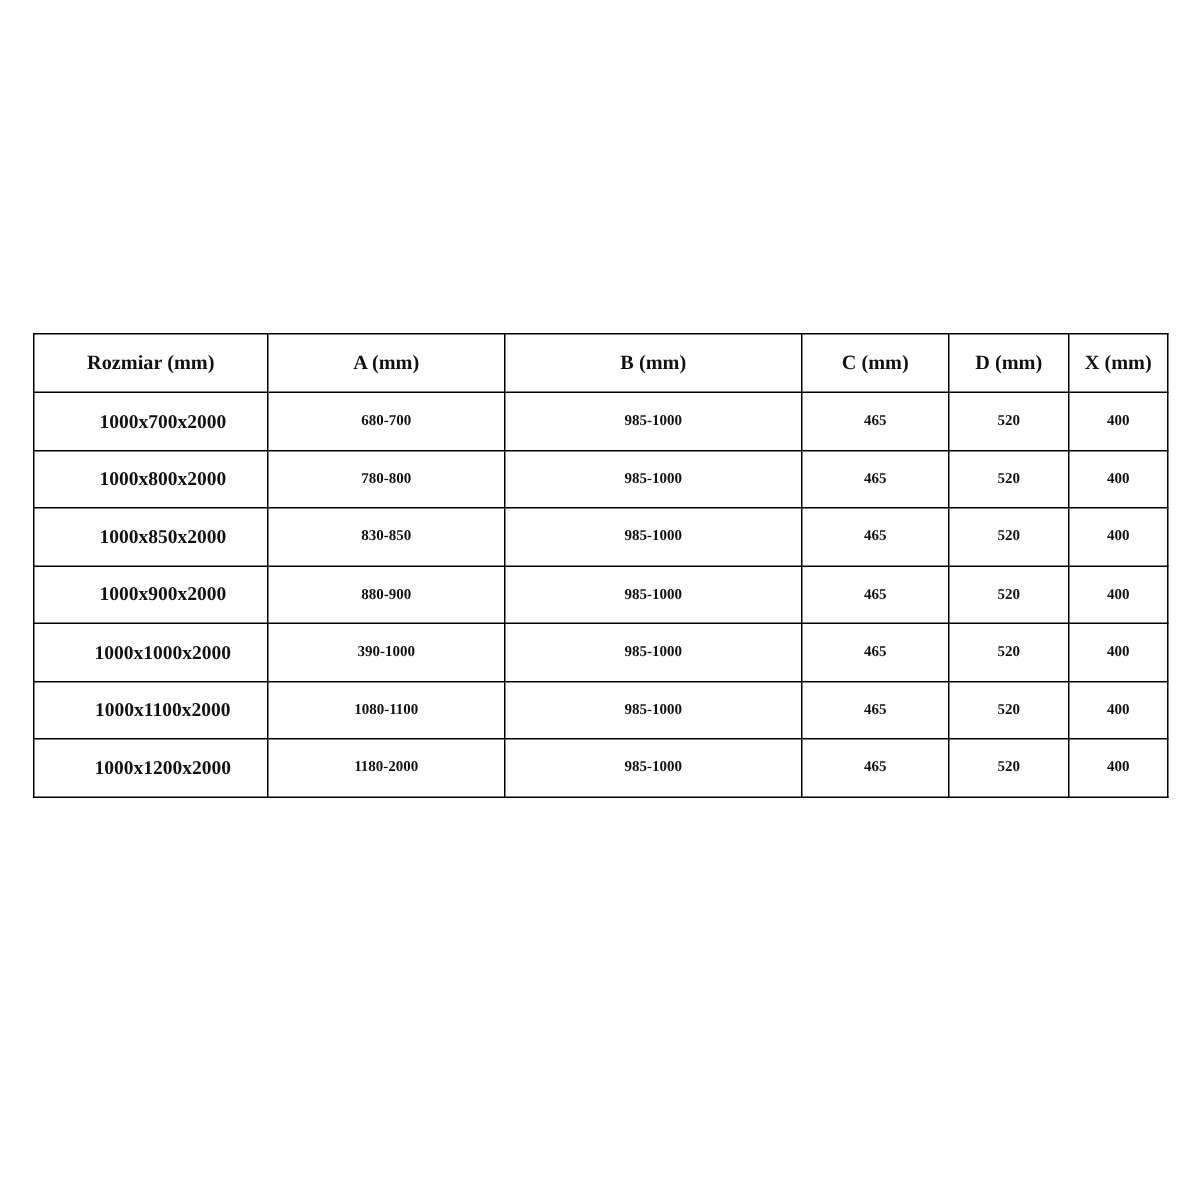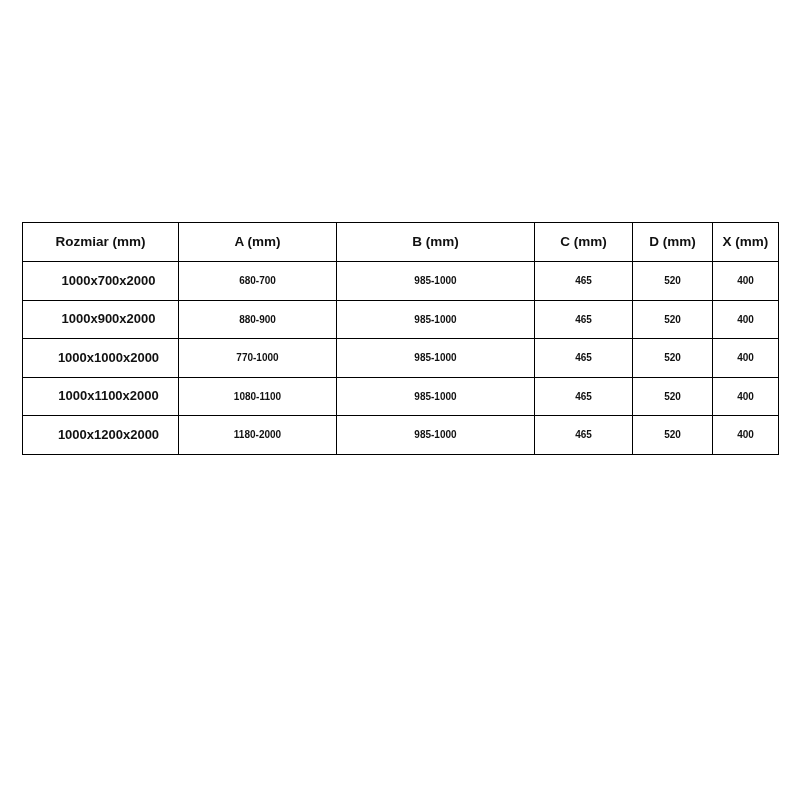--- a/index.html
+++ b/index.html
@@ -11,20 +11,21 @@
     height: 800px;
     background: #ffffff;
     font-family: "Liberation Sans", sans-serif;
     color: #000000;
     overflow: hidden;
   }
   .page {
     position: relative;
     width: 800px;
     height: 668px;
+    font-family: Liberation Serif, serif;
   }
   .table-wrap {
     position: absolute;
     left: 22px;
     top: 222px;
     width: 756px;
   }
   table.size-table {
     border-collapse: collapse;
     width: 756px;
@@ -88,30 +89,46 @@
       <tbody>
         <tr>
           <td class="first-col">1000x700x2000</td>
           <td>680-700</td>
           <td>985-1000</td>
           <td>465</td>
           <td>520</td>
           <td>400</td>
         </tr>
         <tr>
+          <td class="first-col">1000x800x2000</td>
+          <td>780-800</td>
+          <td>985-1000</td>
+          <td>465</td>
+          <td>520</td>
+          <td>400</td>
+        </tr>
+        <tr>
+          <td class="first-col">1000x850x2000</td>
+          <td>830-850</td>
+          <td>985-1000</td>
+          <td>465</td>
+          <td>520</td>
+          <td>400</td>
+        </tr>
+        <tr>
           <td class="first-col">1000x900x2000</td>
           <td>880-900</td>
           <td>985-1000</td>
           <td>465</td>
           <td>520</td>
           <td>400</td>
         </tr>
         <tr>
           <td class="first-col">1000x1000x2000</td>
-          <td>770-1000</td>
+          <td>390-1000</td>
           <td>985-1000</td>
           <td>465</td>
           <td>520</td>
           <td>400</td>
         </tr>
         <tr>
           <td class="first-col">1000x1100x2000</td>
           <td>1080-1100</td>
           <td>985-1000</td>
           <td>465</td>

